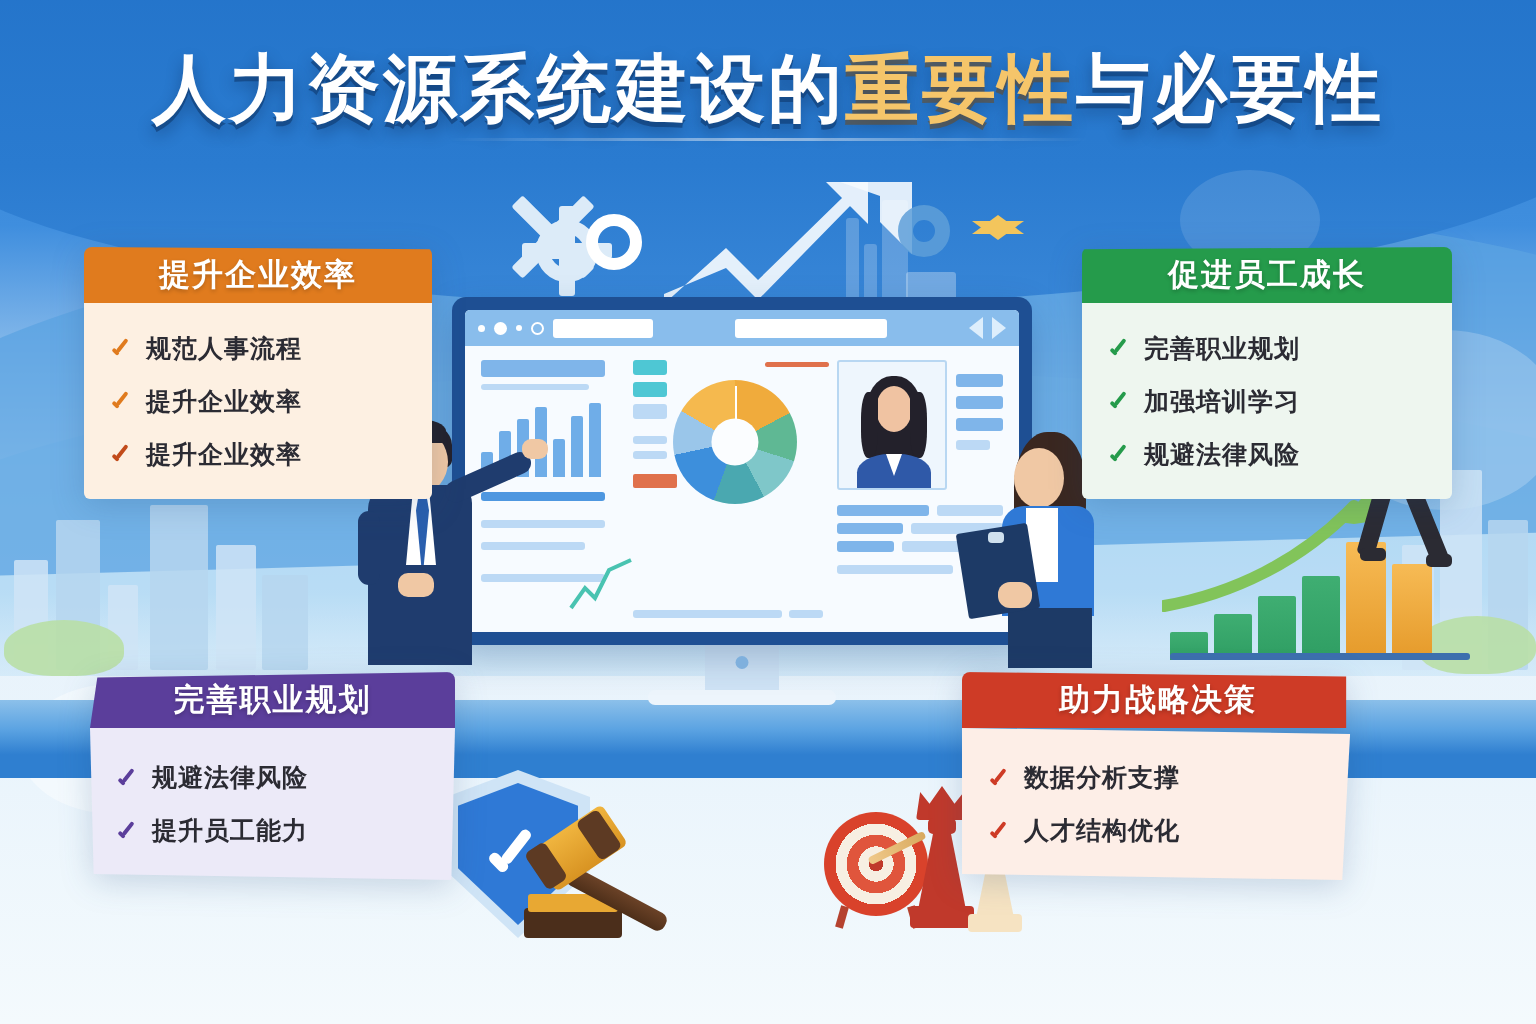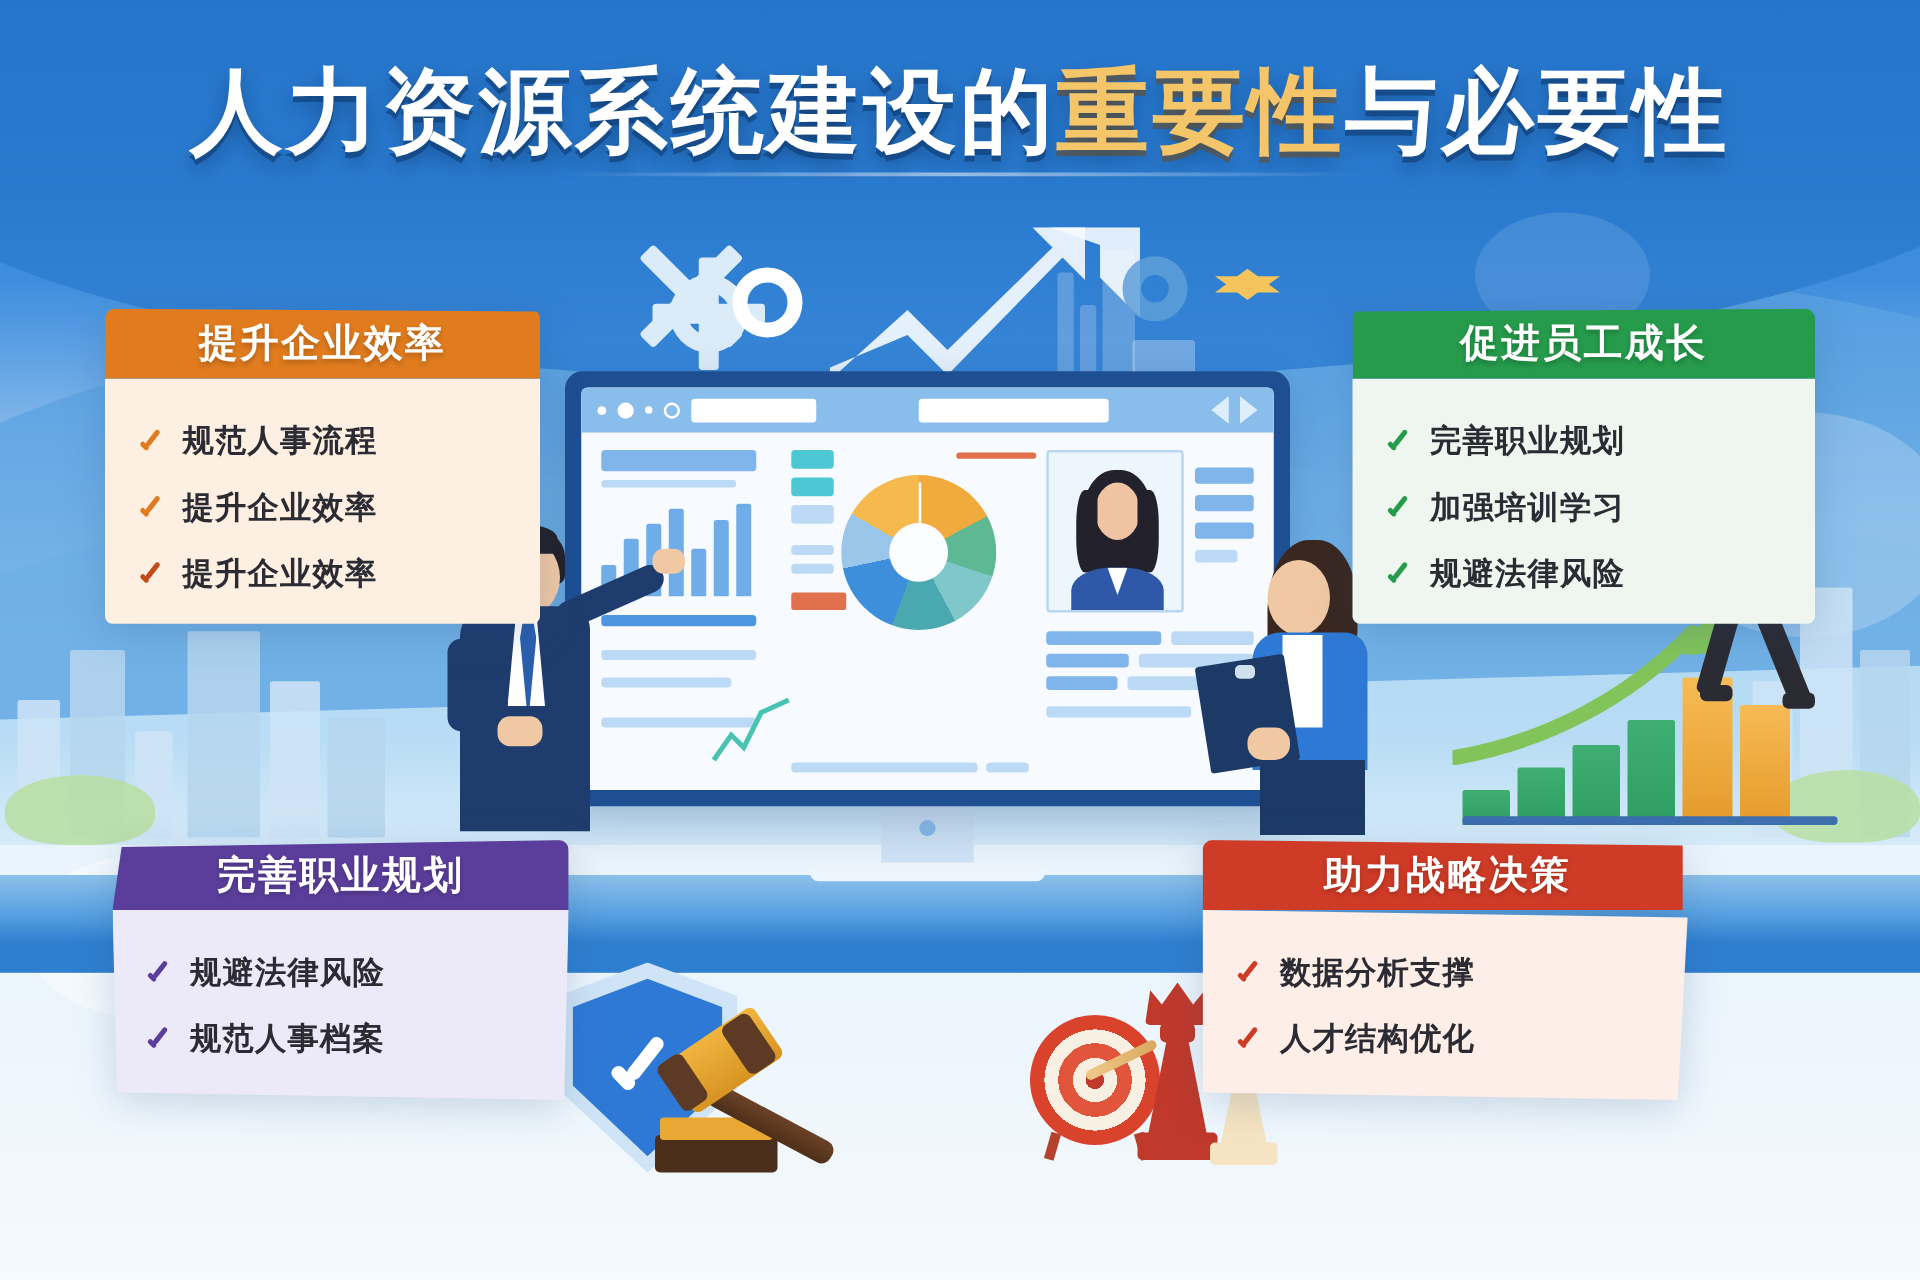--- a/index.html
+++ b/index.html
@@ -161,21 +161,21 @@
   .clipboard { position:absolute; background:#1d3a66; border-radius:3px; }
 
   
   .card { position:absolute; z-index: 30; filter: drop-shadow(0 7px 16px rgba(30,70,120,.2)); }
   .card-header {
     font-size: 31px; font-weight: 900; color:#ffffff; letter-spacing: 2px;
     display:flex; align-items:center; justify-content:center;
     text-shadow: 0 2px 4px rgba(0,0,0,.22);
     height: 56px;
   }
-  .card-body { padding: 33px 26px; display:flex; flex-direction:column; justify-content:flex-start; }
+  .card-body { padding: 33px 26px; display:flex; flex-direction:column; justify-content:center; }
   .bullet { display:flex; align-items:center; gap: 14px; }
   .bullet + .bullet { margin-top: 20px; }
   .chk { width: 22px; height: 22px; flex:none; position:relative; }
   .chk::before {
     content:""; position:absolute; left:3px; top:10px; width: 8px; height: 3.5px; border-radius:2px;
     background: currentColor; transform: rotate(45deg); transform-origin: left center;
   }
   .chk::after {
     content:""; position:absolute; left:7px; top:13px; width: 16px; height: 3.5px; border-radius:2px;
     background: currentColor; transform: rotate(-52deg); transform-origin: left center;
@@ -518,21 +518,21 @@
     <div class="card-header">
       <span>完善职业规划</span>
     </div>
     <div class="card-body">
       <div class="bullet">
         <span class="chk" style="color:#5B3E9B"></span>
         <span class="bullet-text">规避法律风险</span>
       </div>
       <div class="bullet">
         <span class="chk" style="color:#5B3E9B"></span>
-        <span class="bullet-text">规范人事档案</span>
+        <span class="bullet-text">提升员工能力</span>
       </div>
     </div>
   </div>
 
   <div class="card" id="card-br">
     <div class="card-header">
       <span>助力战略决策</span>
     </div>
     <div class="card-body">
       <div class="bullet">

